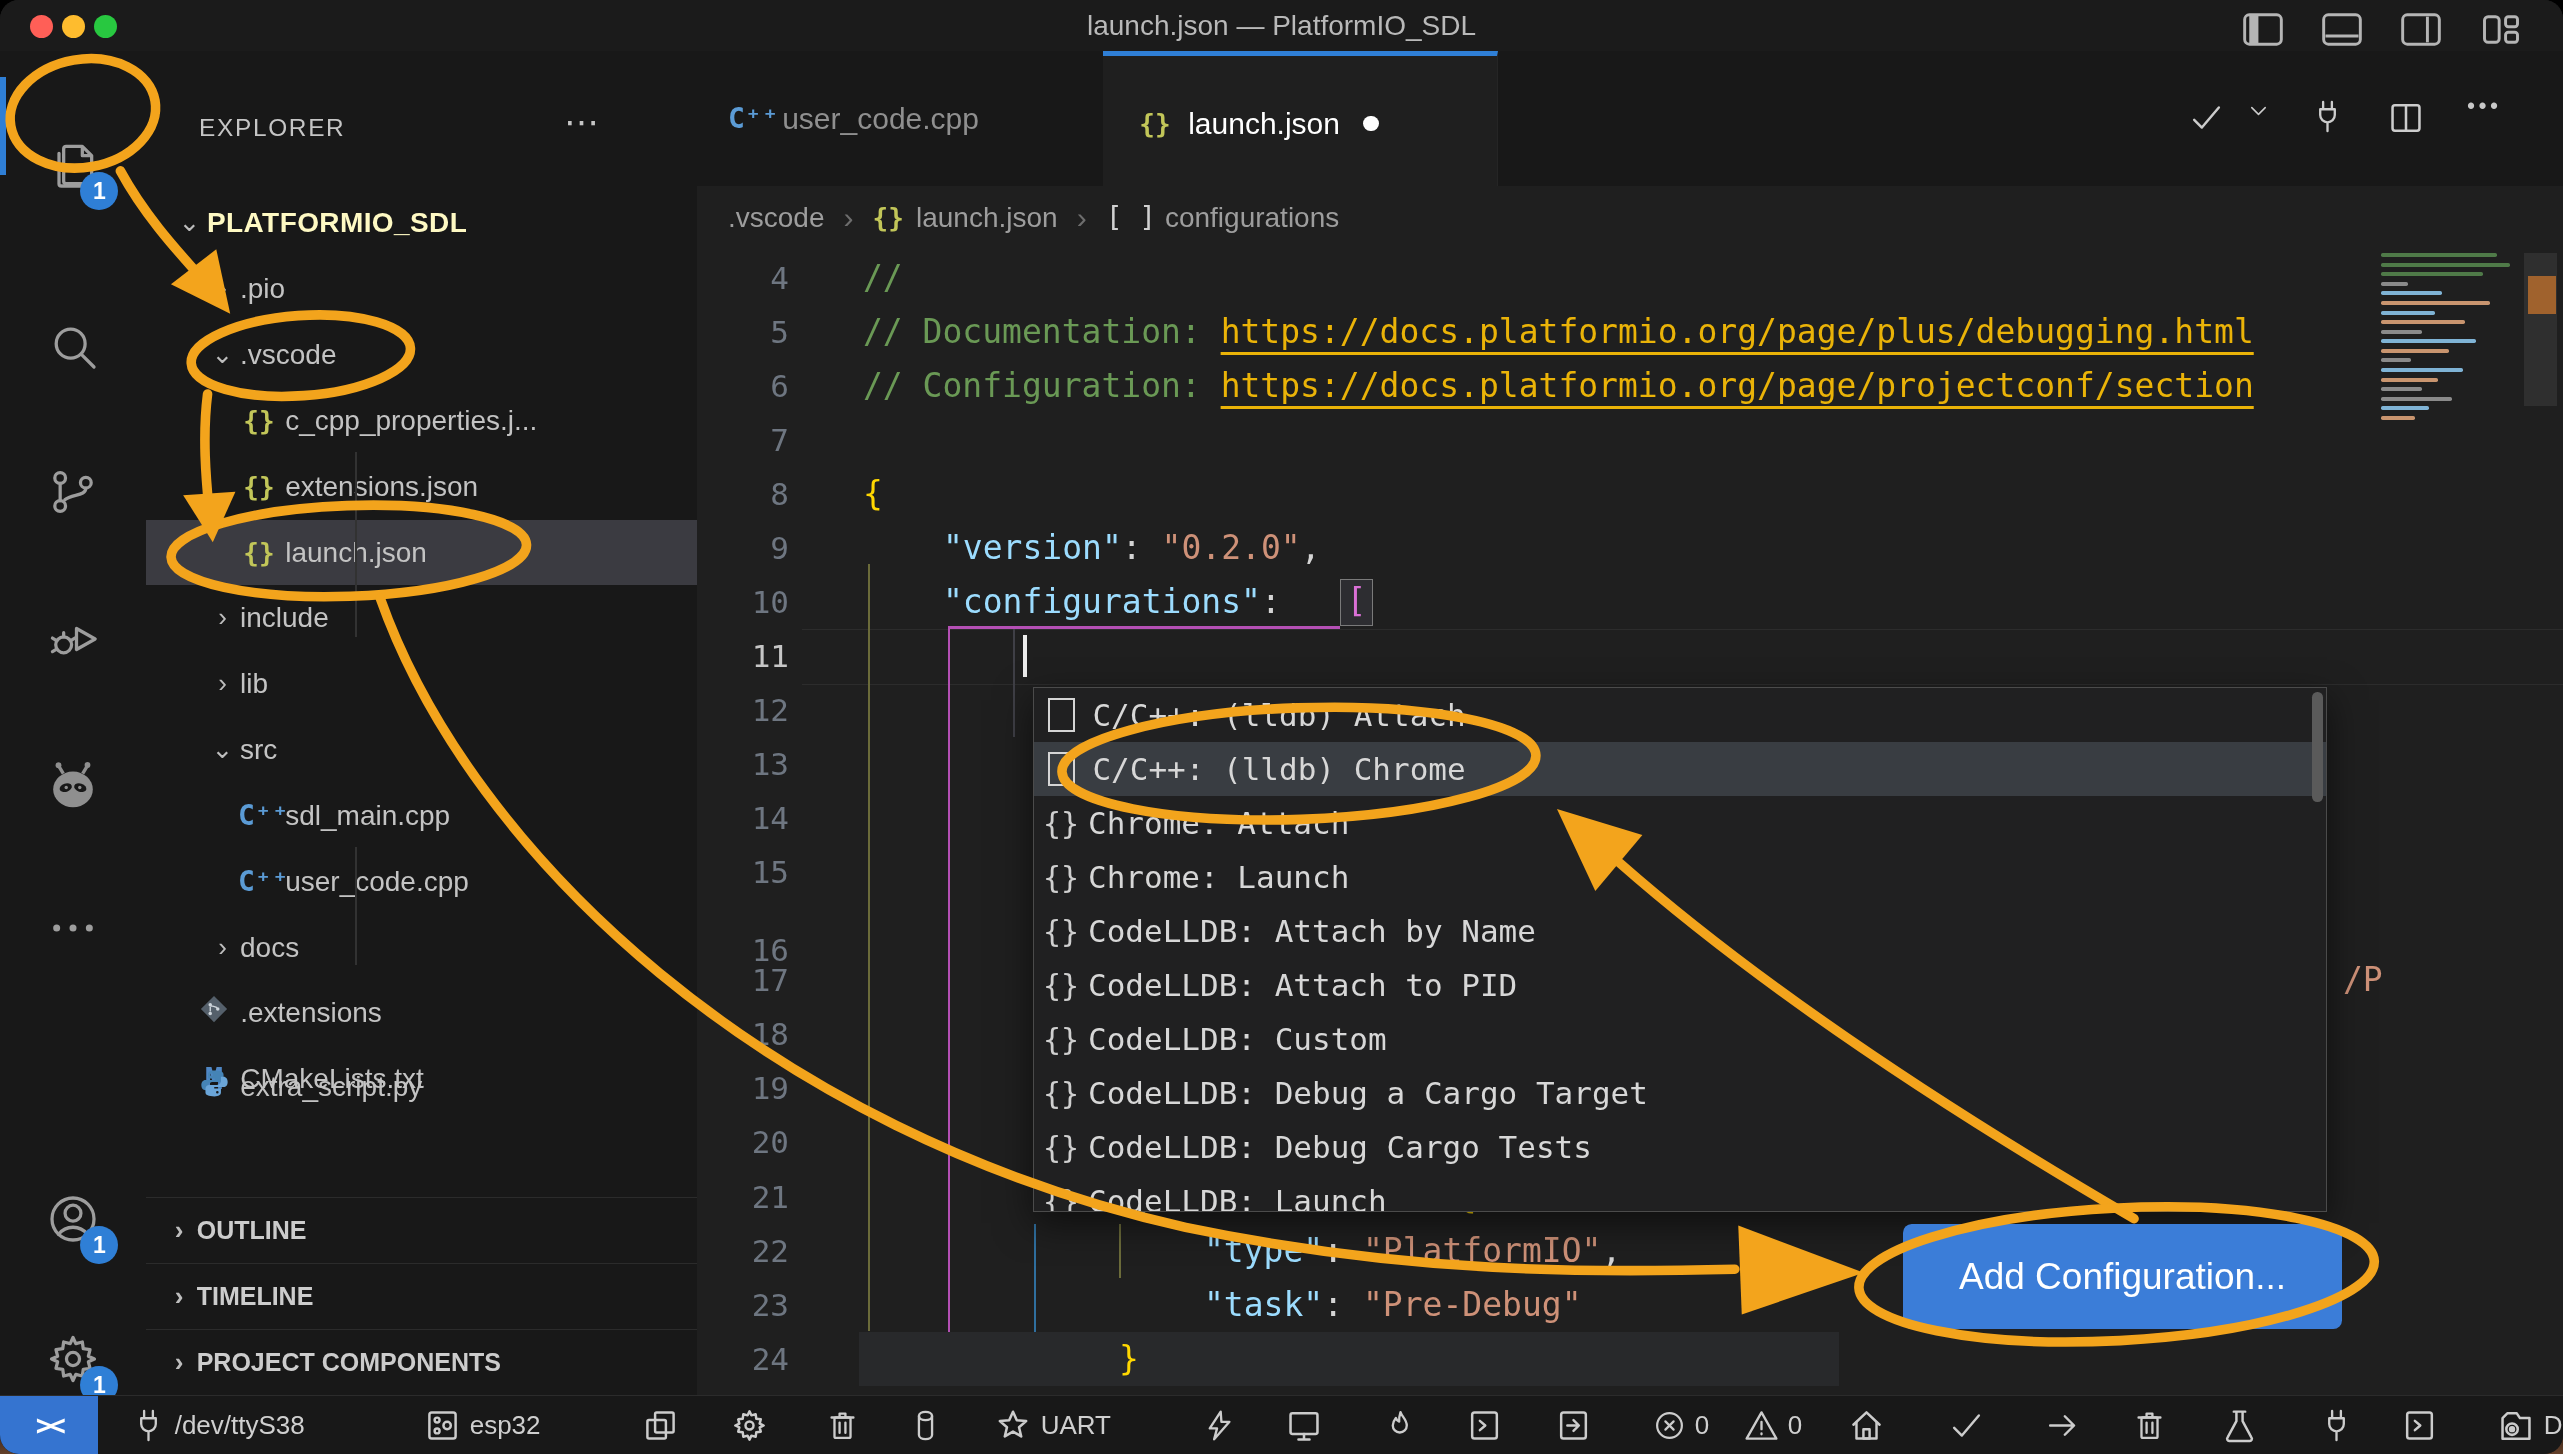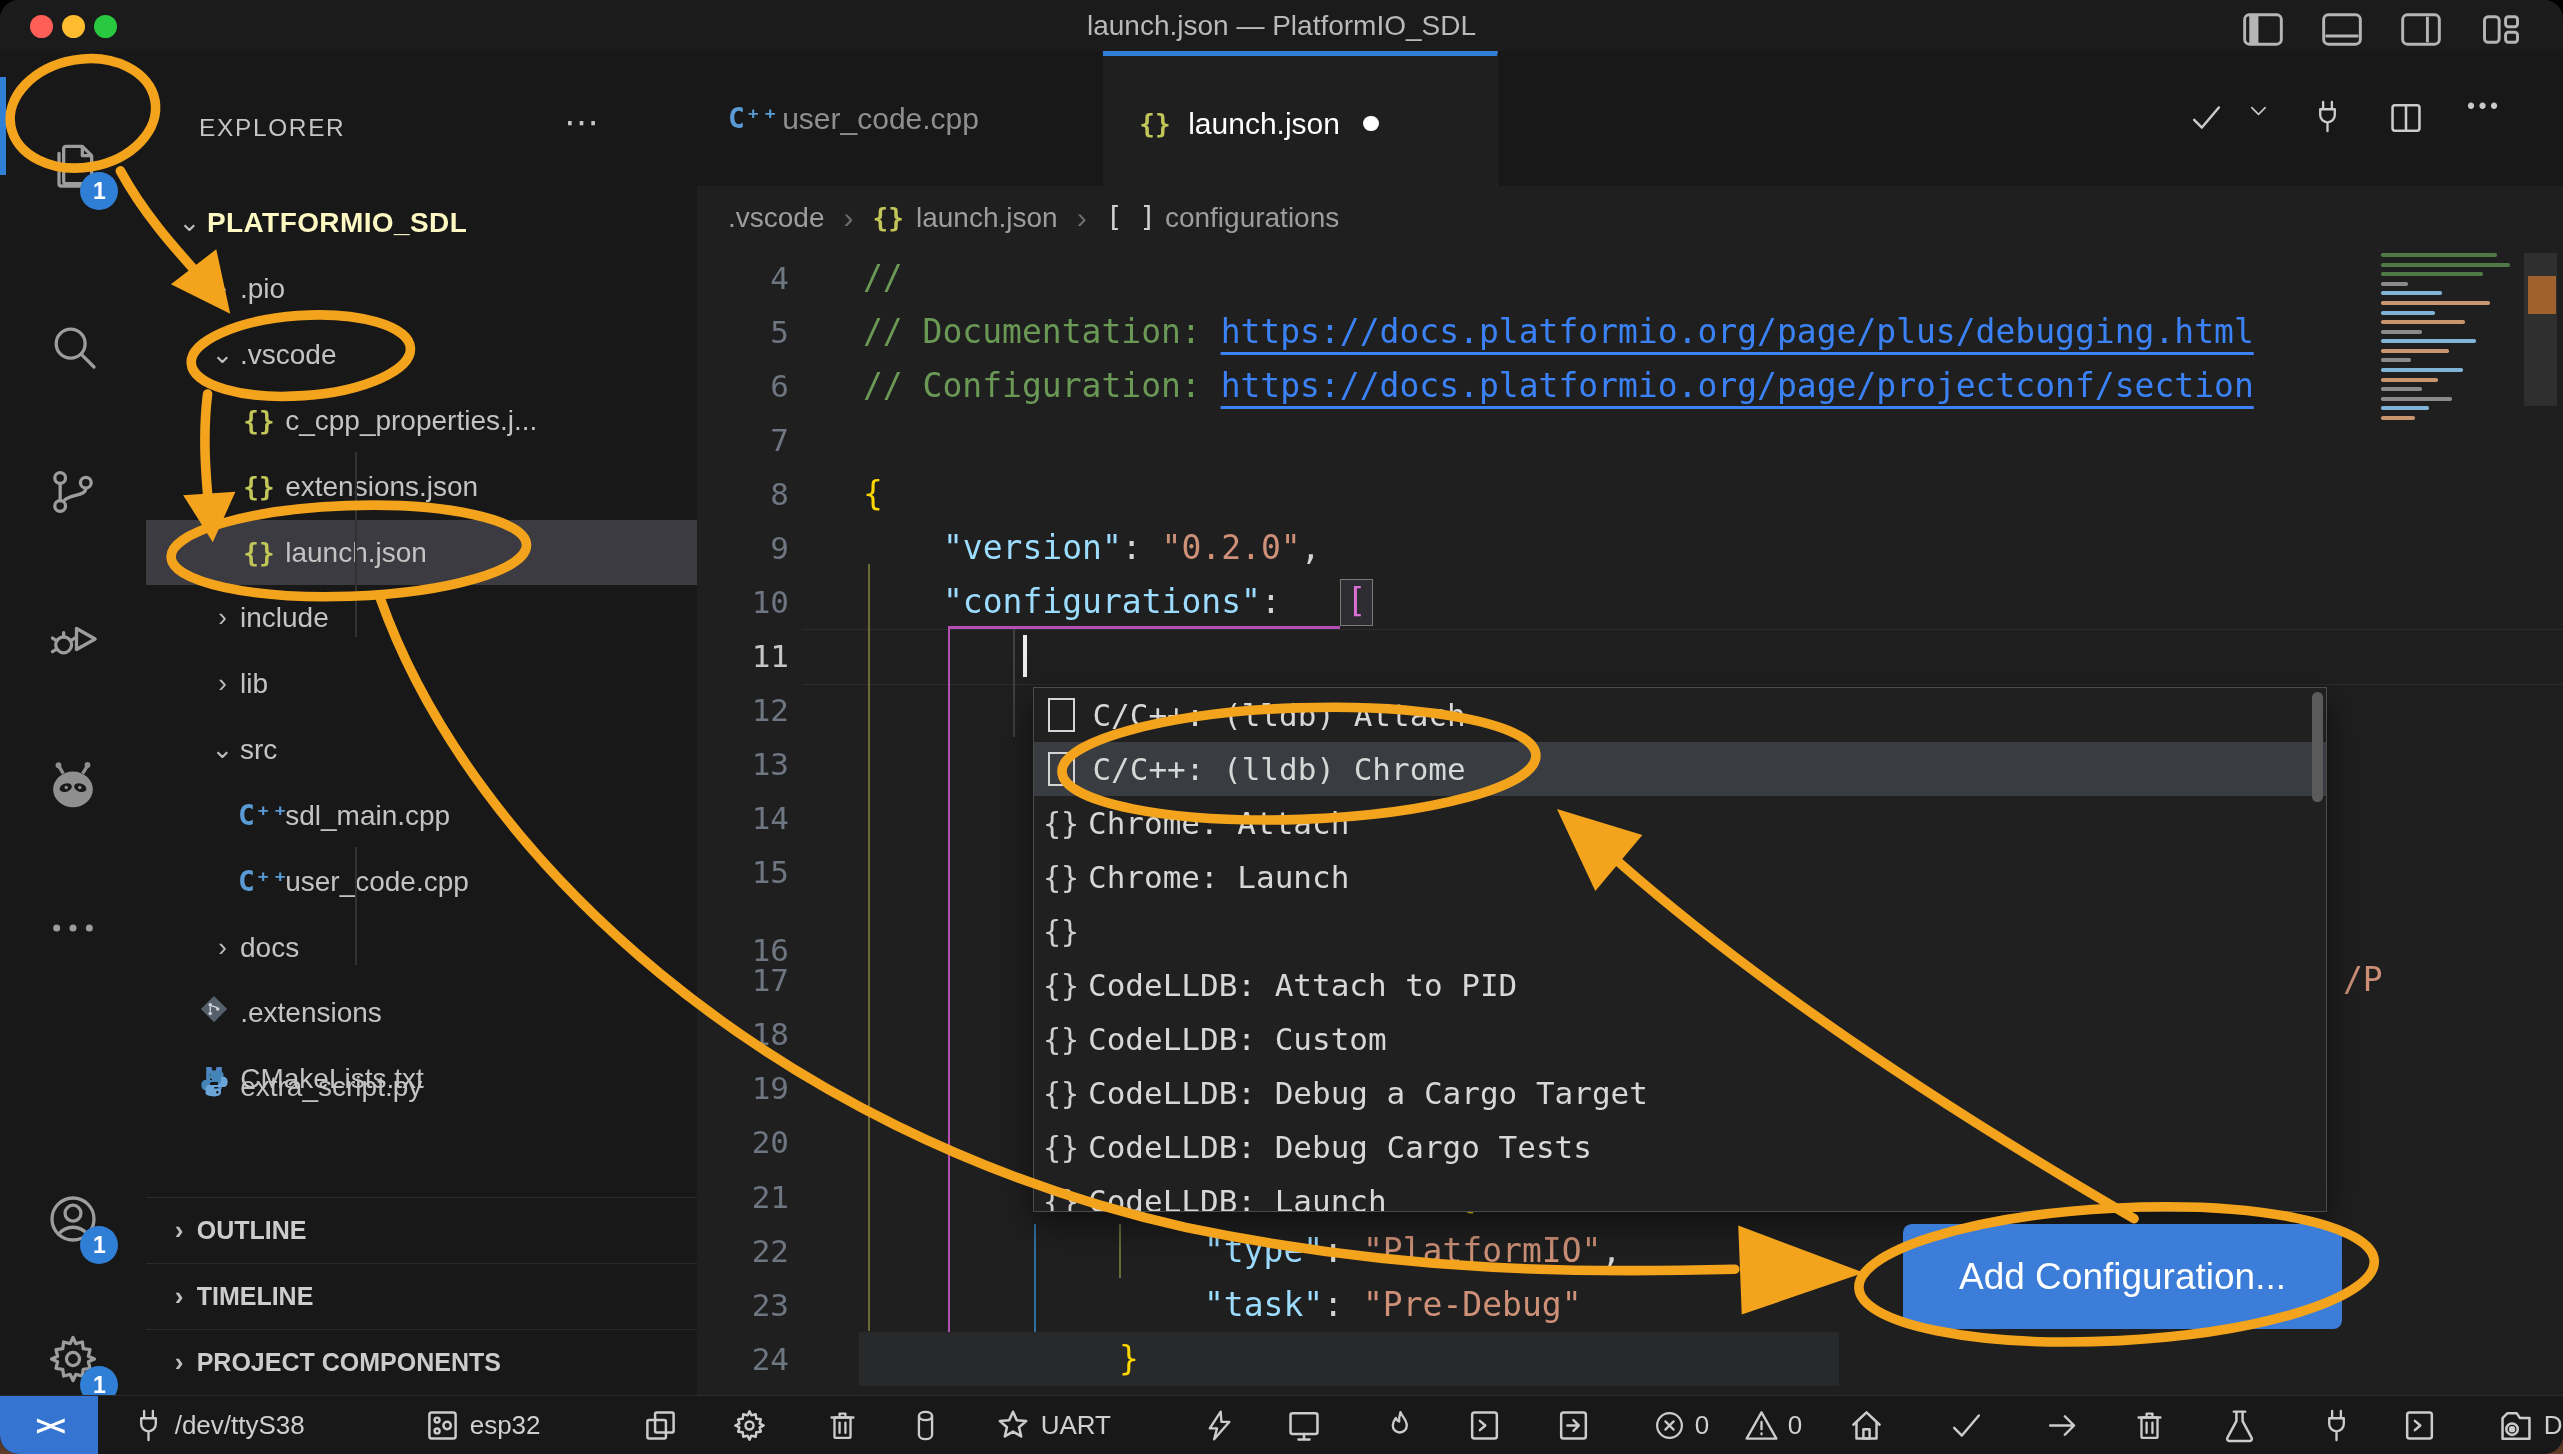--- a/index.html
+++ b/index.html
@@ -38,21 +38,21 @@
   #tabbar{position:absolute;left:0;top:0;width:1866px;height:135px;background:#181818;}
   .tab{position:absolute;top:0;height:135px;display:flex;align-items:center;font-size:30px;}
   .tab .dot{width:15.7px;height:15.7px;border-radius:50%;background:#ffffff;margin-left:23px;}
   #breadcrumb{position:absolute;left:0;top:135px;width:1866px;height:63px;background:#1f1f1f;
     display:flex;align-items:center;font-size:28px;color:#9d9d9d;}
   .bc-sep{margin:0 19px;color:#6d6d6d;font-size:30px;}
   .code-line{position:absolute;height:54px;line-height:54px;font-family:"DejaVu Sans Mono",monospace;
     font-size:33px;white-space:pre;}
   .ln{position:absolute;left:0;width:92px;text-align:right;height:54px;line-height:54px;
     font-family:"DejaVu Sans Mono",monospace;font-size:31px;color:#6e7681;}
-  .cm{color:#6a9955;} .lk{color:#3b82f6;text-decoration:underline;text-underline-offset:8.7px;}
+  .cm{color:#6a9955;} .lk{color:#eab308;text-decoration:underline;text-underline-offset:8.7px;}
   .ky{color:#9cdcfe;} .st{color:#ce9178;} .pu{color:#d4d4d4;} .b0{color:#ffd700;}
   .vguide{position:absolute;width:1.7px;}
   
   #suggest{position:absolute;border:1.7px solid #4b4b4b;background:#202021;overflow:hidden;
     box-shadow:0 12.2px 35px rgba(0,0,0,.55);}
   .sg-row{display:flex;align-items:center;height:54px;font-family:"DejaVu Sans Mono",monospace;
     font-size:31px;color:#d7d7d7;}
   .sg-row.sel{background:#393d42;}
   .box-ic{display:inline-block;width:23px;height:30px;border:2.6px solid #d5d5d5;margin:0 17.4px 0 14px;}
   .br-ic{display:inline-block;width:40px;margin:0 7px 0 7px;text-align:center;color:#cfcfcf;font-size:30px;}
@@ -407,20 +407,21 @@
           <div class="sg-row">
             <span class="br-ic">{}</span>
             <span>Chrome: Attach</span>
           </div>
           <div class="sg-row">
             <span class="br-ic">{}</span>
             <span>Chrome: Launch</span>
           </div>
           <div class="sg-row">
             <span class="br-ic">{}</span>
+            <span>CodeLLDB: Attach by Name</span>
           </div>
           <div class="sg-row">
             <span class="br-ic">{}</span>
             <span>CodeLLDB: Attach to PID</span>
           </div>
           <div class="sg-row">
             <span class="br-ic">{}</span>
             <span>CodeLLDB: Custom</span>
           </div>
           <div class="sg-row">

